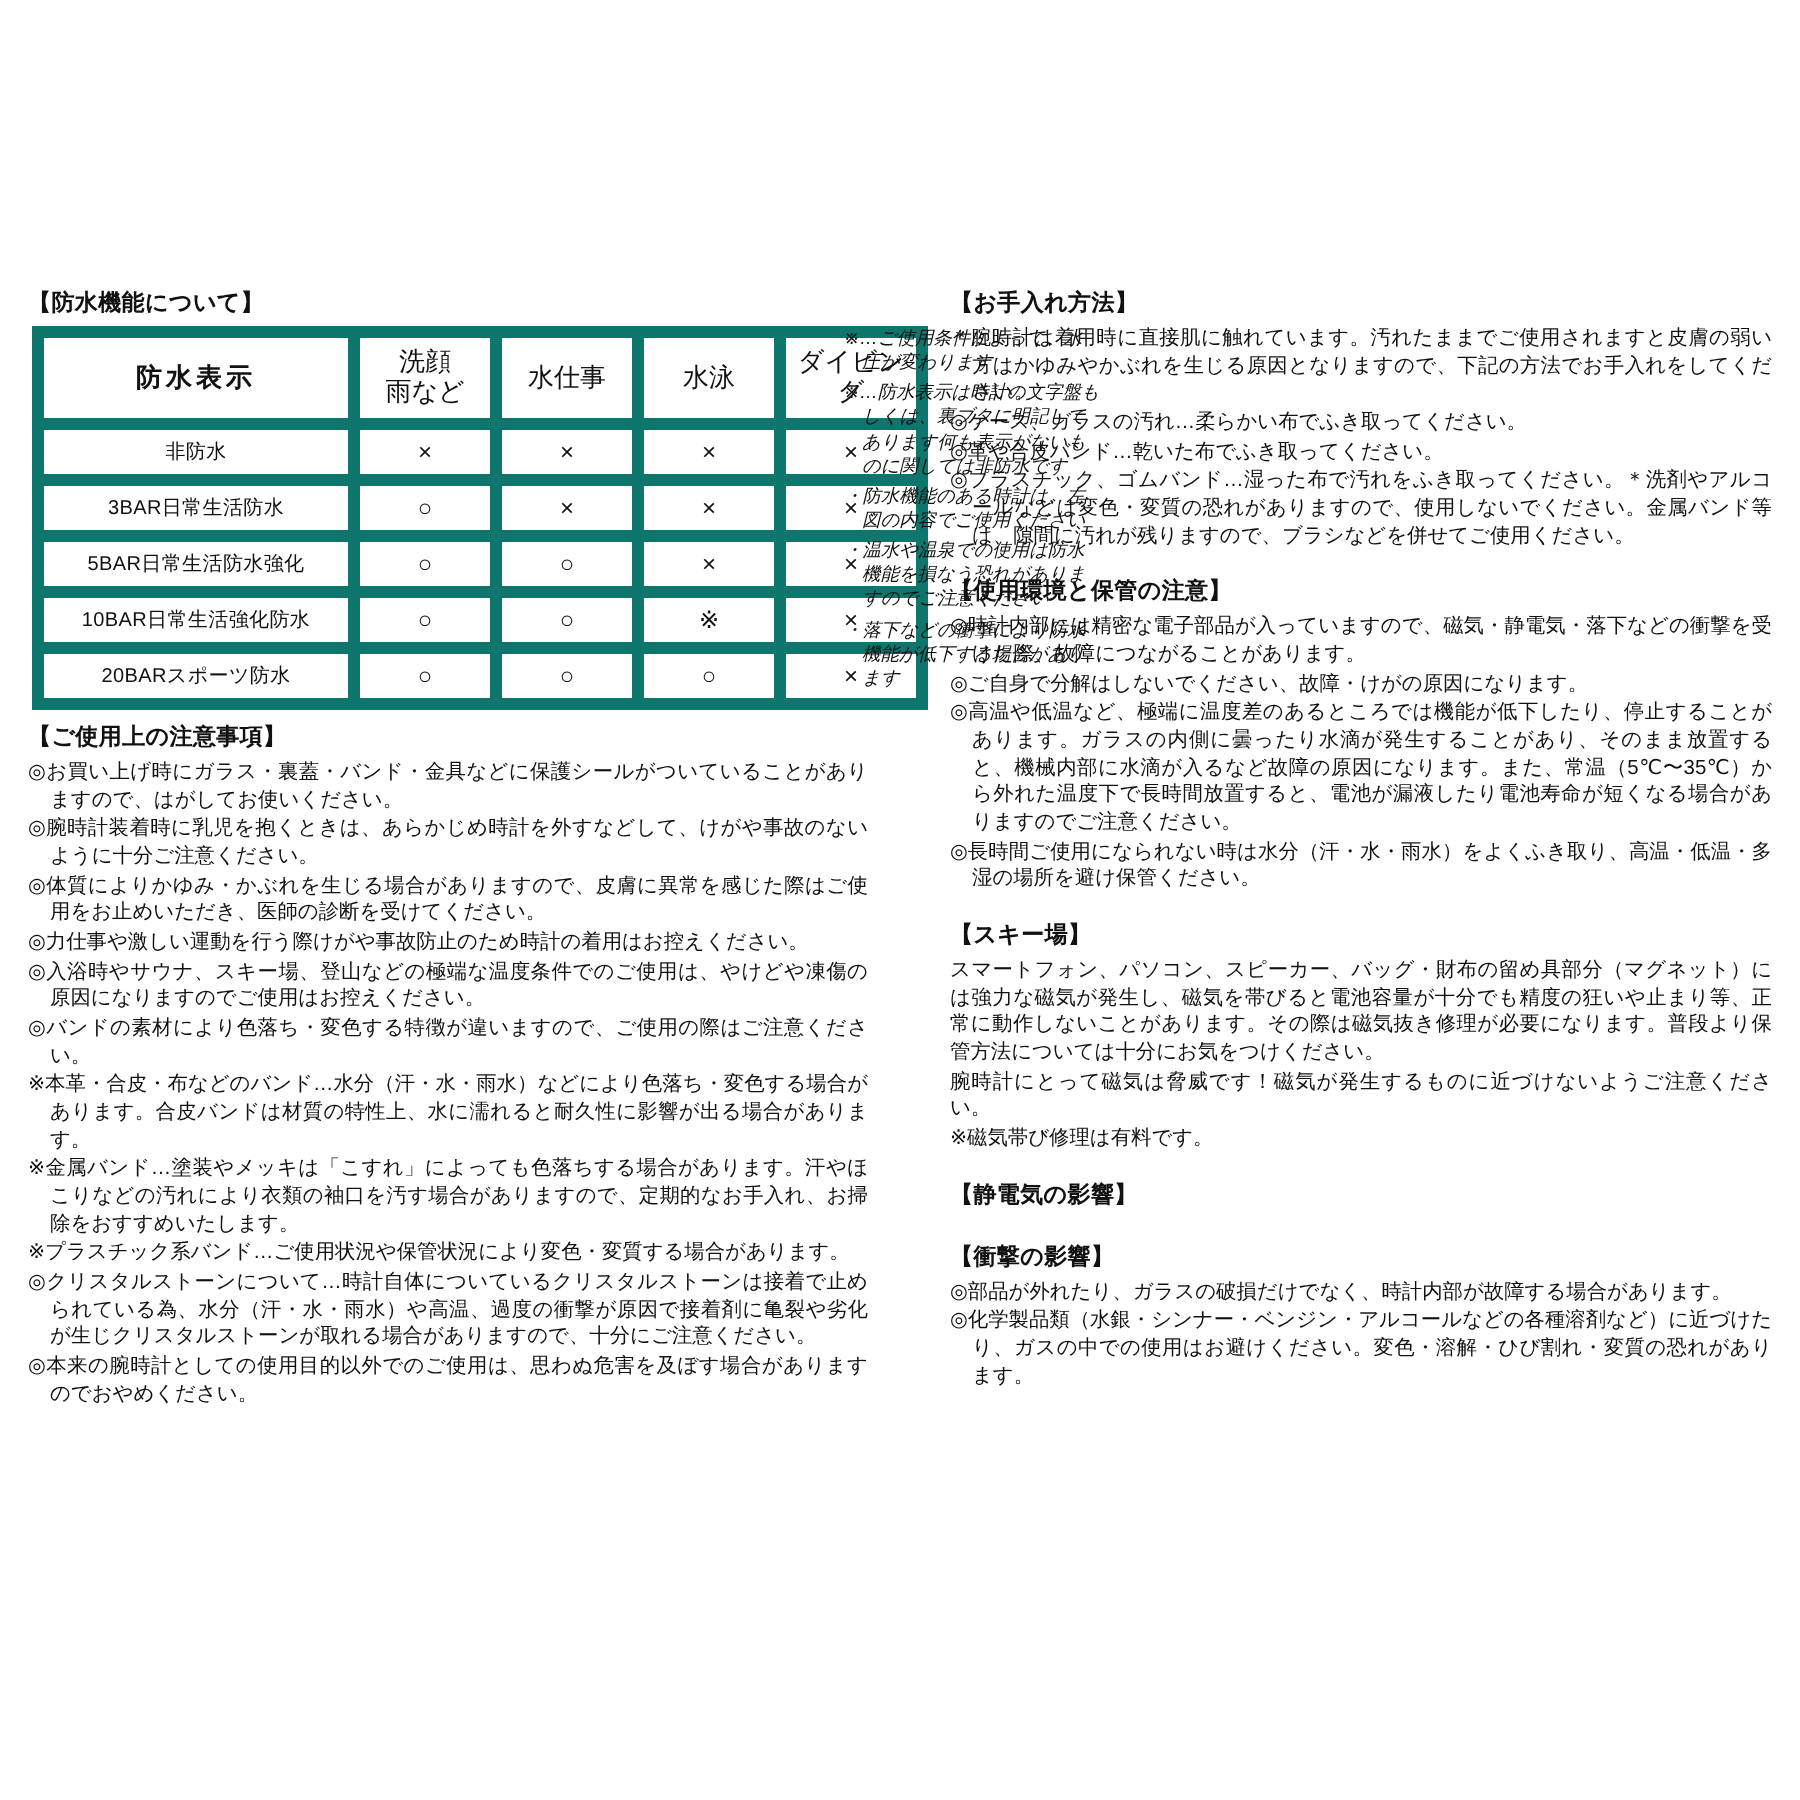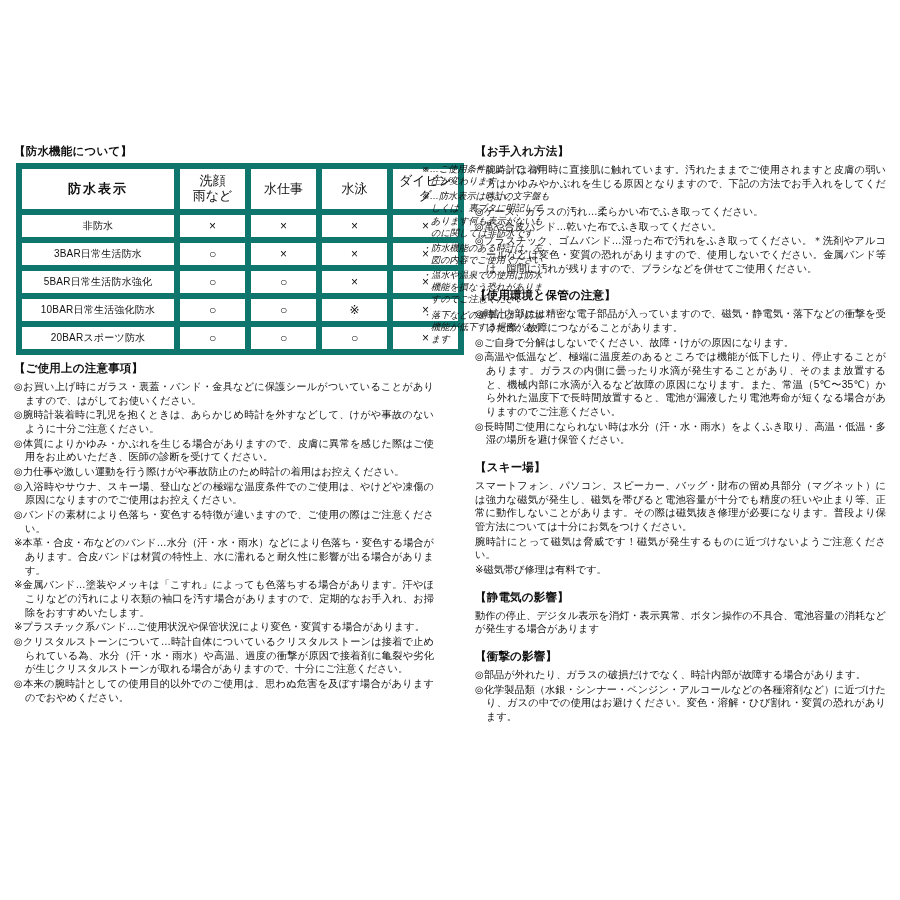--- a/index.html
+++ b/index.html
@@ -219,21 +219,20 @@
         <div class="spacer6"></div>
 
         <div class="sec-head">【スキー場】</div>
         <p class="para">スマートフォン、パソコン、スピーカー、バッグ・財布の留め具部分（マグネット）には強力な磁気が発生し、磁気を帯びると電池容量が十分でも精度の狂いや止まり等、正常に動作しないことがあります。その際は磁気抜き修理が必要になります。普段より保管方法については十分にお気をつけください。</p>
         <p class="para">腕時計にとって磁気は脅威です！磁気が発生するものに近づけないようご注意ください。</p>
         <p class="para">※磁気帯び修理は有料です。</p>
 
         <div class="spacer6"></div>
 
         <div class="sec-head">【静電気の影響】</div>
-        <p class="para">動作の停止、デジタル表示を消灯・表示異常、ボタン操作の不具合、電池容量の消耗などが発生する場合があります</p>
 
         <div class="spacer6"></div>
 
         <div class="sec-head">【衝撃の影響】</div>
         <p class="para indent">◎部品が外れたり、ガラスの破損だけでなく、時計内部が故障する場合があります。</p>
         <p class="para indent">◎化学製品類（水銀・シンナー・ベンジン・アルコールなどの各種溶剤など）に近づけたり、ガスの中での使用はお避けください。変色・溶解・ひび割れ・変質の恐れがあります。</p>
       </div>
 
     </div>
   </div>

